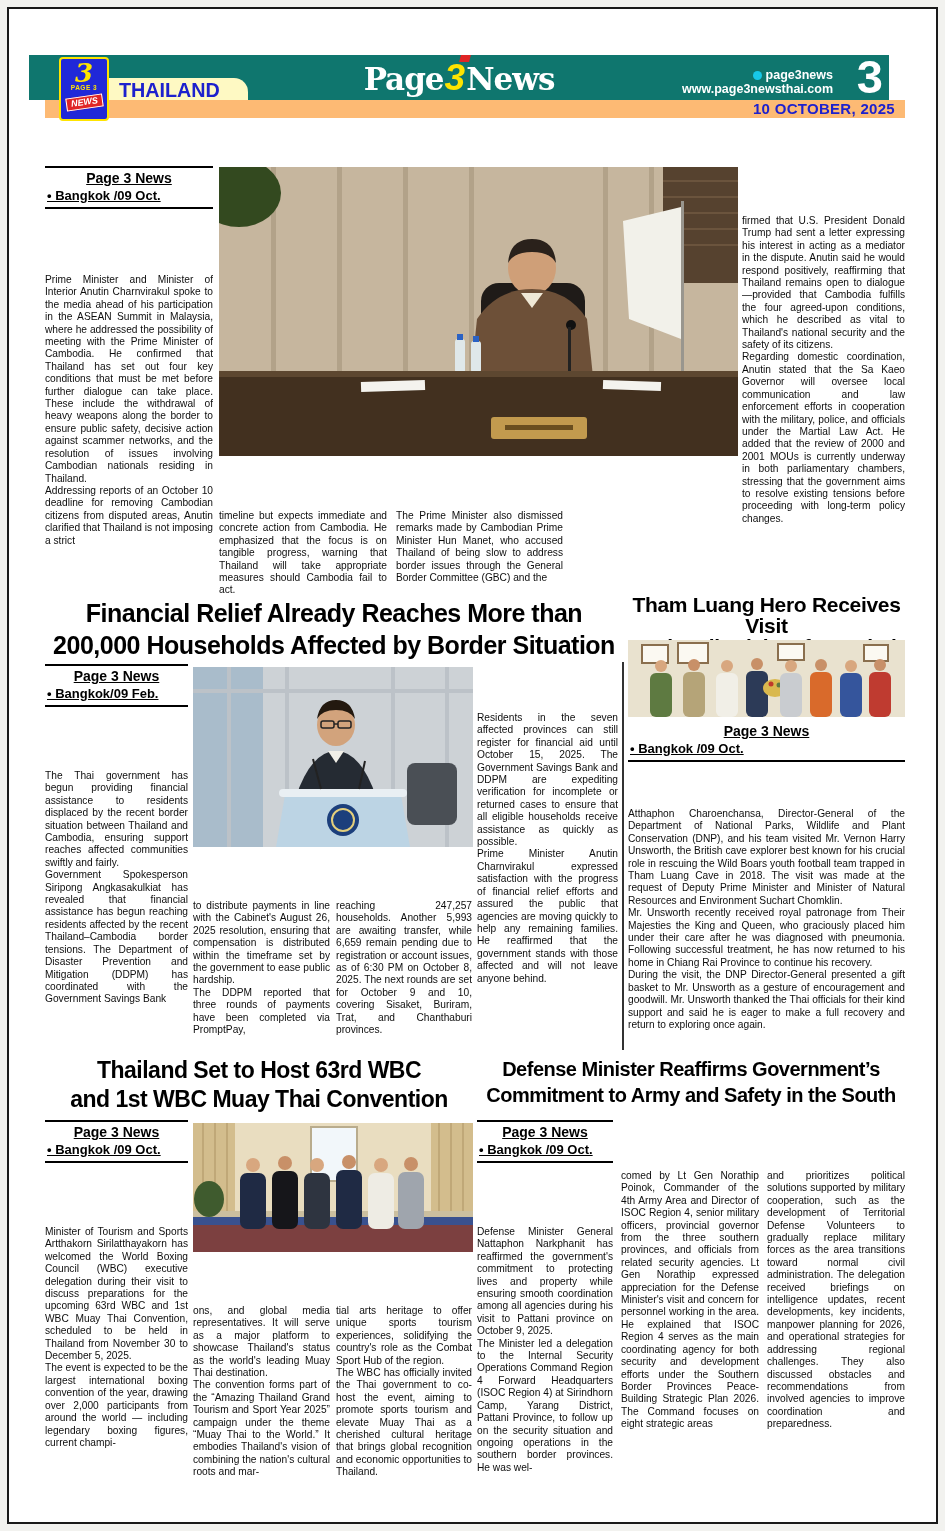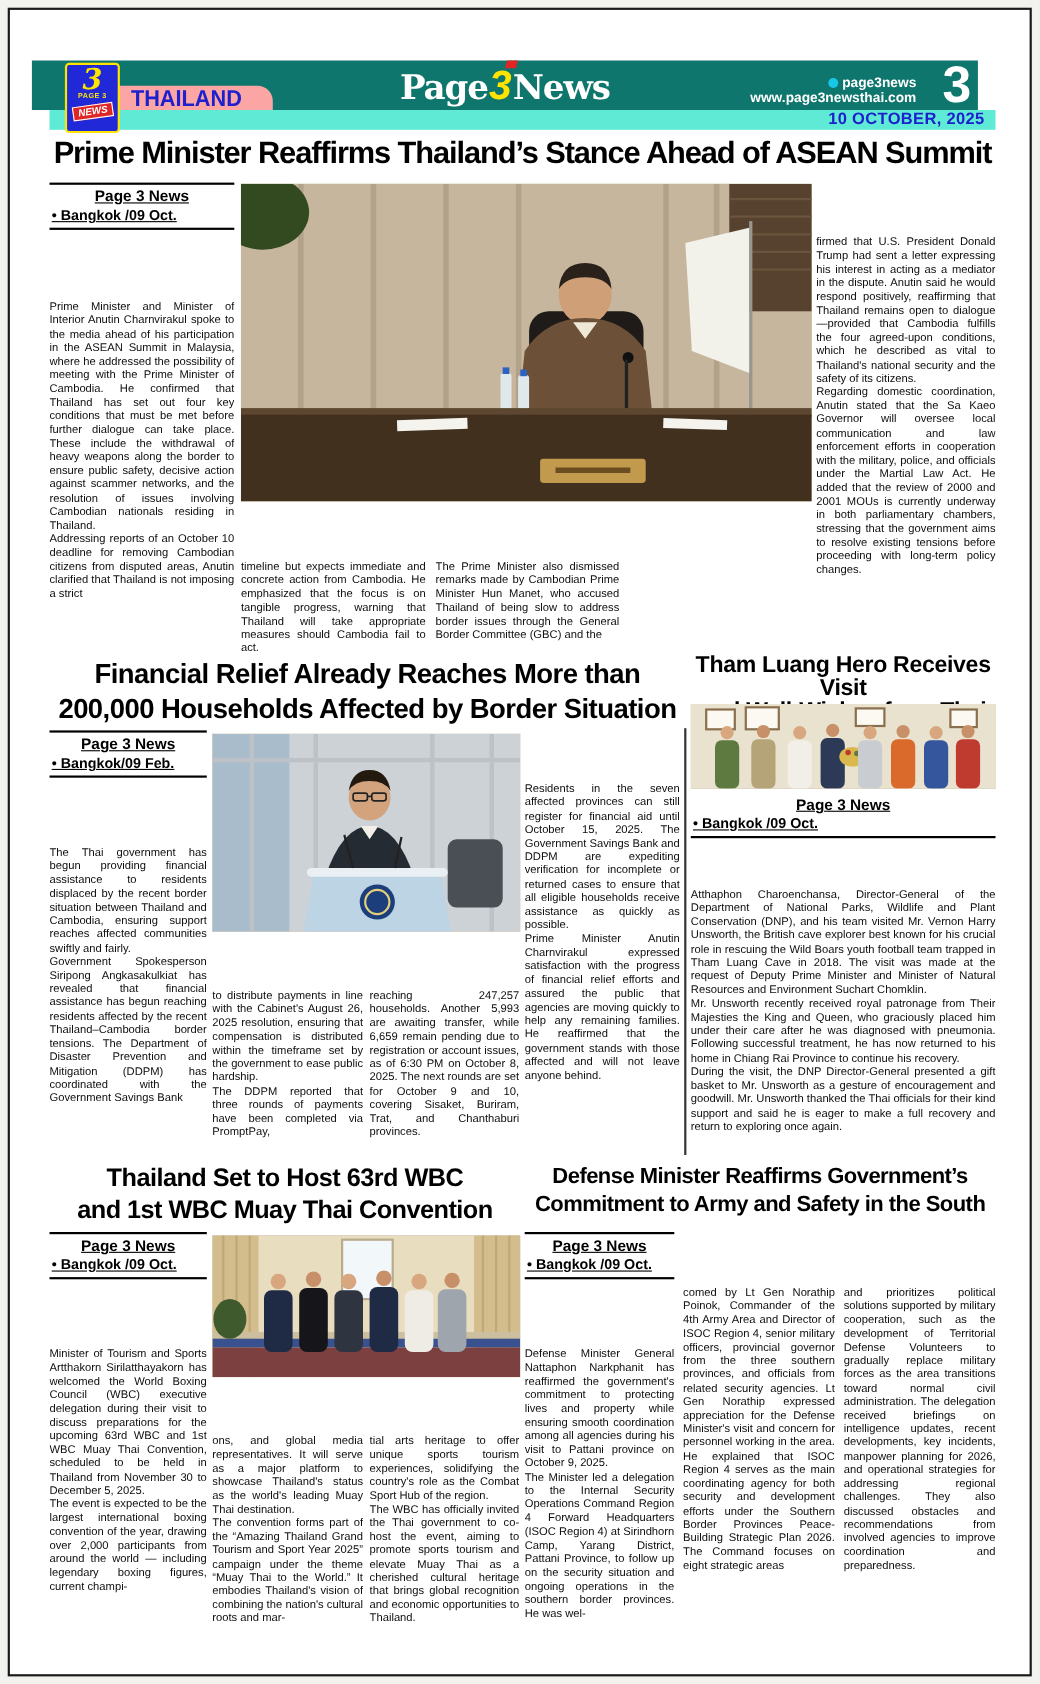--- a/index.html
+++ b/index.html
@@ -1,26 +1,26 @@
 <!DOCTYPE html>
 <html><head>
 <meta charset="utf-8">
 <style>
   html,body{margin:0;padding:0;background:#e9e9e6;}
   #page{position:relative;width:945px;height:1531px;background:#f2f2ef;font-family:"Liberation Sans",sans-serif;margin:0 auto;overflow:hidden;}
   .frame{position:absolute;left:7px;top:7px;width:927px;height:1513px;border:2px solid #1a1a1a;background:#ffffff;}
 
   
   .hdr-blue{position:absolute;left:29px;top:55px;width:860px;height:45px;background:#0f766e;}
-  .hdr-yellow{position:absolute;left:45px;top:100px;width:860px;height:18px;background:#5eead4;}
+  .hdr-yellow{position:absolute;left:45px;top:100px;width:860px;height:18px;background:#fdba74;}
   .logo-box{position:absolute;left:59px;top:57px;width:46px;height:60px;background:#2028d8;border:2px solid #ffe400;border-radius:4px;z-index:6;text-align:center;overflow:hidden;}
   .logo-3{font-family:"DejaVu Serif",serif;font-style:italic;font-weight:bold;font-size:26px;line-height:26px;color:#ffe400;margin-top:1px;}
   .logo-page3{font-size:6.5px;font-weight:bold;color:#ffe400;letter-spacing:0.5px;margin-top:-2px;}
   .logo-news{display:inline-block;background:#e02525;color:#fff;font-style:italic;font-weight:bold;font-size:9px;line-height:11px;padding:0 4px;transform:rotate(-8deg);margin-top:1px;border:1px solid #fff;}
-  .th-tab{position:absolute;left:105px;top:78px;height:22px;padding:0 22px 0 14px;background:#fca5a5;border-top-right-radius:14px;z-index:5;}
+  .th-tab{position:absolute;left:105px;top:78px;height:22px;padding:0 22px 0 14px;background:#fef9c3;border-top-right-radius:14px;z-index:5;}
   .th-tab span{display:inline-block;font-size:21px;line-height:24px;font-weight:bold;color:#1d21cd;transform:scaleX(0.94);transform-origin:left;letter-spacing:0;}
   .masthead{position:absolute;left:0;right:0;top:3px;text-align:center;color:#fff;font-family:"DejaVu Serif",serif;font-weight:bold;font-size:31px;line-height:40px;letter-spacing:-1px;}
   .masthead .m3{color:#ffe400;font-family:"Liberation Sans",sans-serif;font-style:italic;font-size:37px;letter-spacing:0;position:relative;padding:0 1px;}
   .masthead .mflag{position:absolute;top:-2px;right:-4px;width:10px;height:7px;background:#e02525;transform:skewX(-15deg);}
   .hdr-social{position:absolute;right:56px;top:13px;text-align:right;color:#fff;font-weight:bold;font-size:12.5px;line-height:14px;}
   .dot{display:inline-block;width:9px;height:9px;border-radius:50%;background:#17c8e8;margin-right:4px;vertical-align:-1px;}
   .big3{position:absolute;right:8px;top:-2px;color:#fff;font-weight:bold;font-size:47px;line-height:47px;letter-spacing:-2px;}
   .dateline-bar{position:absolute;right:10px;top:0;font-weight:bold;font-size:15px;line-height:18px;color:#1d21cd;letter-spacing:0.3px;}
 
   
@@ -59,21 +59,20 @@
   <div class="hdr-yellow">
     <div class="dateline-bar">10 OCTOBER, 2025</div>
   </div>
   <div class="th-tab"><span>THAILAND</span></div>
   <div class="logo-box">
     <div class="logo-3">3</div>
     <div class="logo-page3">PAGE 3</div>
     <div class="logo-news">NEWS</div>
   </div>
 
-  <div class="hl hl1">Prime Minister Reaffirms Thailand’s Stance Ahead of ASEAN Summit</div>
 
   <div class="byline" style="left:45px;top:166px;width:168px;">
     <div class="byline-src">Page 3 News</div>
     <div class="byline-dl">•  Bangkok  /09  Oct.</div>
   </div>
   <div class="col" style="left:45px;top:226px;width:168px;height:366px;">Prime Minister and Minister of Interior Anutin Charnvirakul spoke to the media ahead of his participation in the ASEAN Summit in Malaysia, where he addressed the possibility of meeting with the Prime Minister of Cambodia. He confirmed that Thailand has set out four key conditions that must be met before further dialogue can take place. These include the withdrawal of heavy weapons along the border to ensure public safety, decisive action against scammer networks, and the resolution of issues involving Cambodian nationals residing in Thailand.
 Addressing reports of an October 10 deadline for removing Cambodian citizens from disputed areas, Anutin clarified that Thailand is not imposing a strict</div>
 
   <div class="photo" style="left:219px;top:167px;width:519px;height:289px;">
     <svg viewBox="0 0 519 289" preserveAspectRatio="none">

